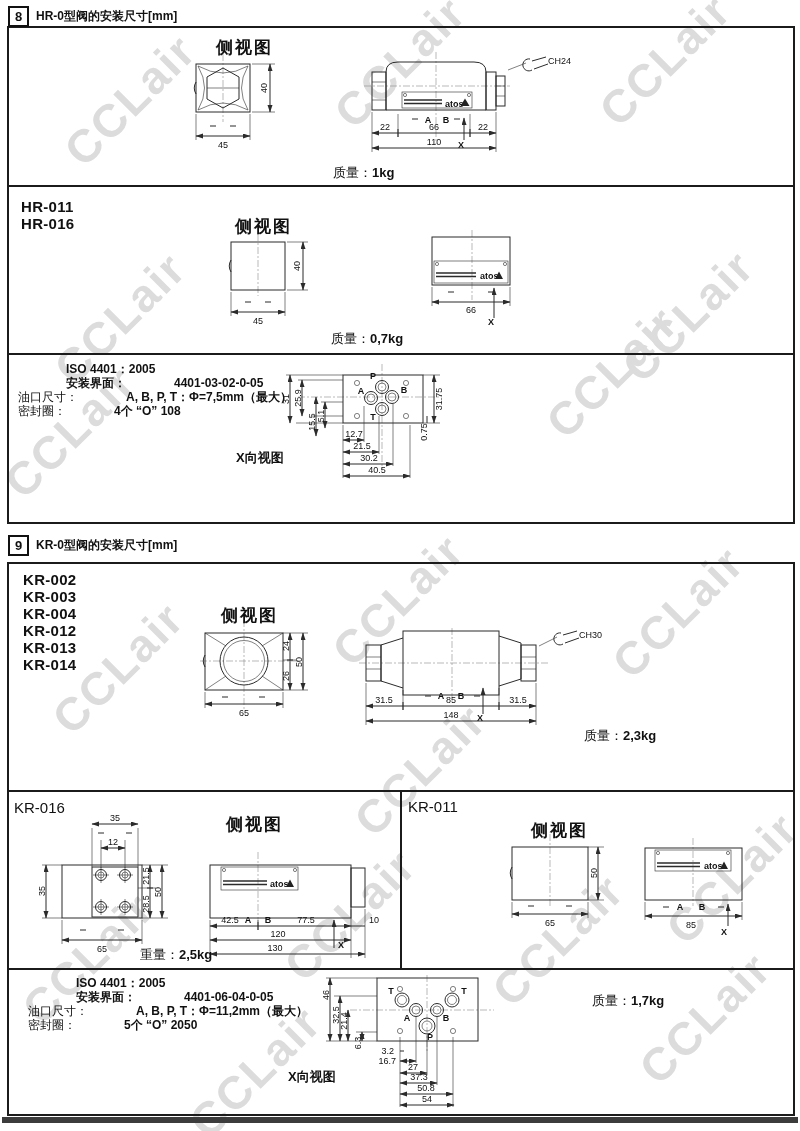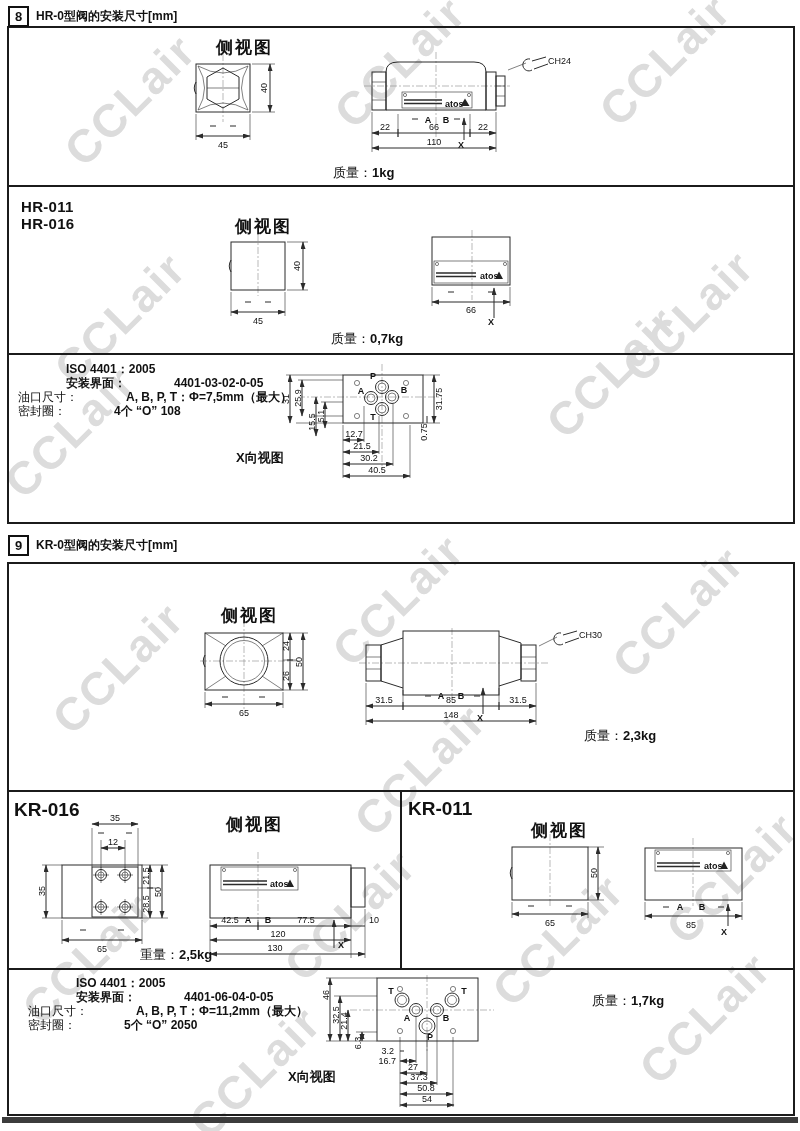--- a/index.html
+++ b/index.html
@@ -9,21 +9,21 @@
       font-size:46px;color:#dcdcdc;letter-spacing:2px;white-space:nowrap;z-index:0;}
   .tbl{position:absolute;border:2px solid #1b1b1b;z-index:1;}
   .hline{position:absolute;height:2px;background:#1b1b1b;z-index:1;}
   .vline{position:absolute;width:2px;background:#1b1b1b;z-index:1;}
   .hdr{position:absolute;display:flex;align-items:center;gap:7px;z-index:2;}
   .hdr .num{border:2px solid #111;width:17px;height:17px;display:flex;align-items:center;
             justify-content:center;font-weight:bold;font-size:13px;}
   .hdr .t{font-weight:bold;font-size:12px;}
   .models{position:absolute;font-weight:bold;font-size:15px;line-height:17px;z-index:2;letter-spacing:.3px;}
   .lbl{position:absolute;font-size:17px;font-weight:bold;letter-spacing:2px;z-index:2;}
-  .modelname{position:absolute;font-weight:bold;font-size:19px;z-index:2;}
+  .modelname{position:absolute;font-weight:normal;font-size:15px;z-index:2;}
   .wt{position:absolute;font-size:13px;z-index:2;}
   .wt b{font-weight:bold;}
   .isoblock{position:absolute;font-size:12px;line-height:14px;z-index:2;}
   .isoblock b{font-weight:bold;padding-left:48px;}
   .screw{position:absolute;font-size:12px;font-weight:bold;z-index:2;}
   .xview{position:absolute;font-size:13px;font-weight:bold;z-index:2;}
   .botbar{position:absolute;left:2px;top:1117px;width:796px;height:6px;background:#3c3c3c;z-index:2;}
   svg.dw{position:absolute;z-index:1;overflow:visible;}
   svg.dw text{font-family:"Liberation Sans",sans-serif;font-size:9px;fill:#111;}
   .d{stroke:#2b2b2b;stroke-width:1;fill:none;}
@@ -257,20 +257,28 @@
   <div class="hdr" style="left:8px;top:535px">
     <span class="num">9</span>
     <span class="t">KR-0型阀的安装尺寸[mm]</span>
   </div>
 
   <div class="tbl" style="left:7px;top:562px;width:784px;height:550px"></div>
   <div class="hline" style="left:7px;top:790px;width:786px"></div>
   <div class="hline" style="left:7px;top:968px;width:786px"></div>
   <div class="vline" style="left:400px;top:790px;height:178px"></div>
 
+  <div class="models" style="left:23px;top:571px">
+    <div>KR-002</div>
+    <div>KR-003</div>
+    <div>KR-004</div>
+    <div>KR-012</div>
+    <div>KR-013</div>
+    <div>KR-014</div>
+  </div>
   <div class="lbl" style="left:221px;top:604px">侧视图</div>
 
   <svg class="dw" style="left:198px;top:618px" width="130" height="115" viewBox="0 0 130 115">
     <line class="cl" x1="46" y1="2" x2="46" y2="92"></line>
       <line class="cl" x1="2" y1="43" x2="100" y2="43"></line>
     <rect class="d" x="7" y="15" width="78" height="57"></rect>
     <circle class="d" cx="46" cy="43" r="24"></circle>
       <circle class="dt" cx="46" cy="43" r="20.5"></circle>
     <line class="dt" x1="7" y1="15" x2="28" y2="28"></line>
       <line class="dt" x1="85" y1="15" x2="64" y2="28"></line>

